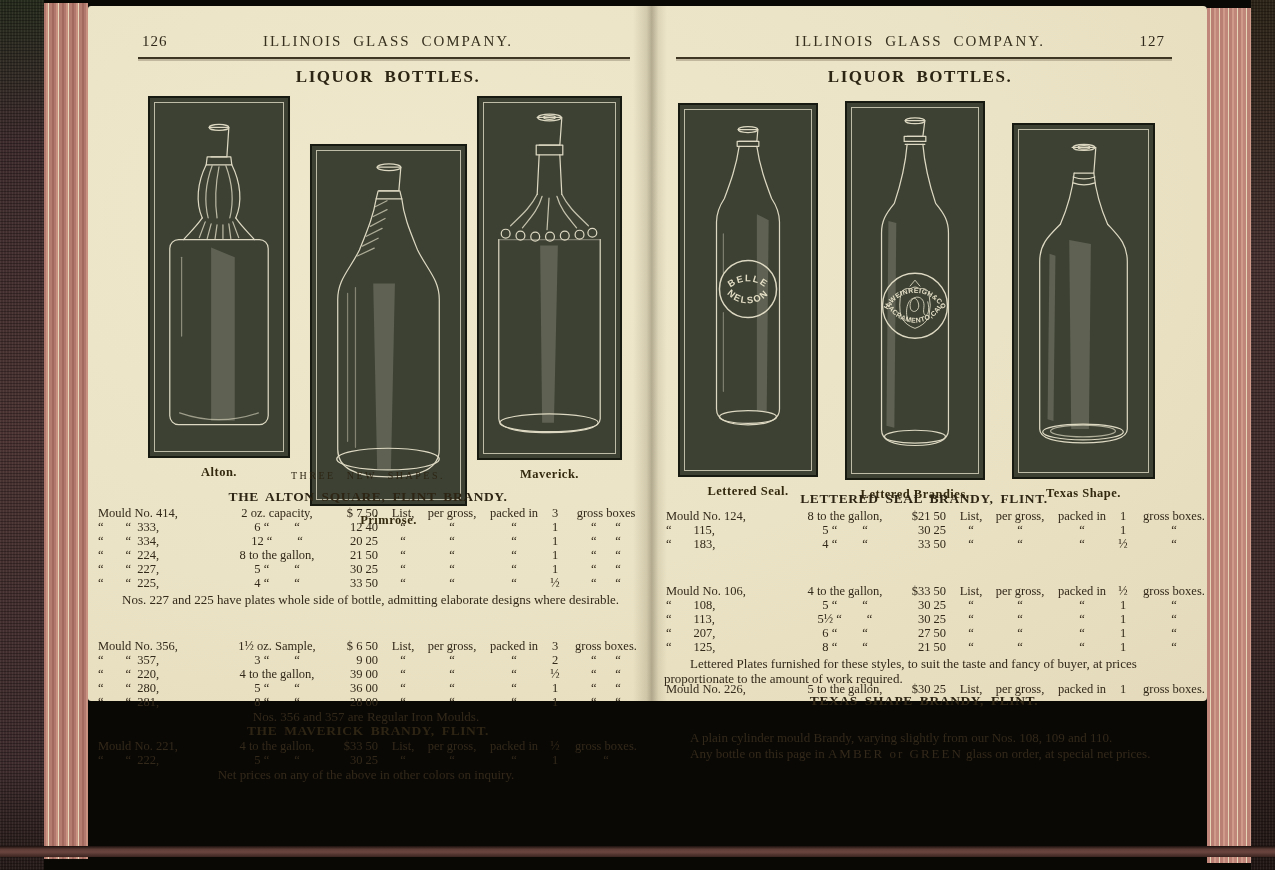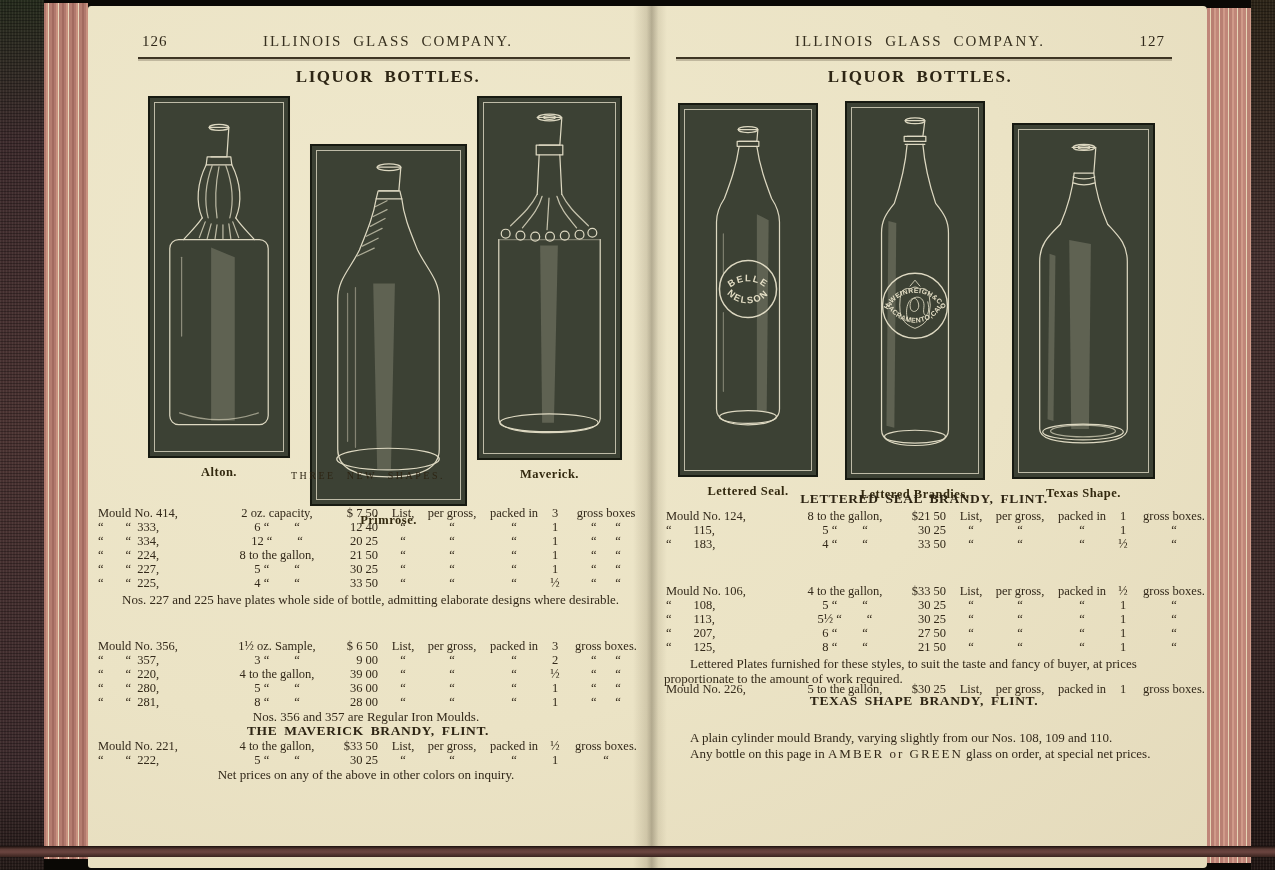--- a/index.html
+++ b/index.html
@@ -20,21 +20,21 @@
   .edges-left{position:absolute;left:44px;top:3px;width:44px;height:856px;
     background:repeating-linear-gradient(90deg,#b27a6e 0 2px,#c9917f 2px 4px,#e8d8ba 4px 5px,#b47c6f 5px 8px,#a26a5f 8px 10px);}
   .edges-right{position:absolute;left:1207px;top:8px;width:44px;height:855px;
     background:repeating-linear-gradient(90deg,#c08679 0 3px,#e6d5b6 3px 4px,#b87f72 4px 7px,#cf9a89 7px 9px);}
   .bottom-stripe{position:absolute;left:0;top:846px;width:1275px;height:11px;z-index:6;
     background:linear-gradient(180deg,#1a100d,#5d3c36 30%,#6b4540 55%,#3a241f 100%);}
   .gutter{position:absolute;left:545px;top:0;width:34px;height:100%;z-index:3;pointer-events:none;
     background:linear-gradient(90deg,rgba(0,0,0,0) 0%,rgba(75,62,34,.16) 40%,rgba(48,38,18,.30) 55%,rgba(75,62,34,.10) 75%,rgba(0,0,0,0) 100%);}
 
   
-  .spread{position:absolute;left:88px;top:6px;width:1119px;height:862px;
+  .spread{position:absolute;left:88px;top:6px;width:1119px;height:695px;
     background:radial-gradient(ellipse at 28% 30%,#efe8cc 0%,#ebe3c5 55%,#e4dabb 100%);
     border-radius:3px 4px 4px 3px;}
   .page{position:absolute;top:0;height:100%;}
   .page-left{left:0;width:560px;}
   .page-right{left:562px;width:557px;}
 
   .pagenum{position:absolute;font-size:15px;letter-spacing:1px;}
   .company{position:absolute;text-align:center;font-size:15px;letter-spacing:2px;word-spacing:5px;color:#37301f;}
   .rule{position:absolute;height:2px;background:#3e3523;box-shadow:0 2px 0 rgba(62,53,35,.25);}
   .page-title{position:absolute;text-align:center;font-size:17px;font-weight:bold;letter-spacing:1.5px;word-spacing:5px;color:#2d2514;}
@@ -143,20 +143,21 @@
               <ellipse cx="65" cy="320" rx="50" ry="9"></ellipse>
             </g>
             <path class="hl" d="M56,140 L74,140 L70,320 L58,320 Z"></path>
           </svg>
         </div>
         <figcaption class="cap">Maverick.</figcaption>
       </figure>
 
       <div class="big-h" style="left:10px;top:464px;width:540px;">THREE NEW SHAPES.</div>
 
+      <div class="sec-h" style="left:10px;top:483px;width:540px;">THE ALTON SQUARE, FLINT BRANDY.</div>
       <div class="ptable" style="left:8px;top:500px;width:544px;">
           <div class="trow">
             <span class="tcell">Mould No. 414,</span>
             <span class="tcell">2 oz. capacity,</span>
             <span class="tcell">$ 7 50</span>
             <span class="tcell">List,</span>
             <span class="tcell">per gross,</span>
             <span class="tcell">packed in</span>
             <span class="tcell">3</span>
             <span class="tcell">gross boxes</span>

